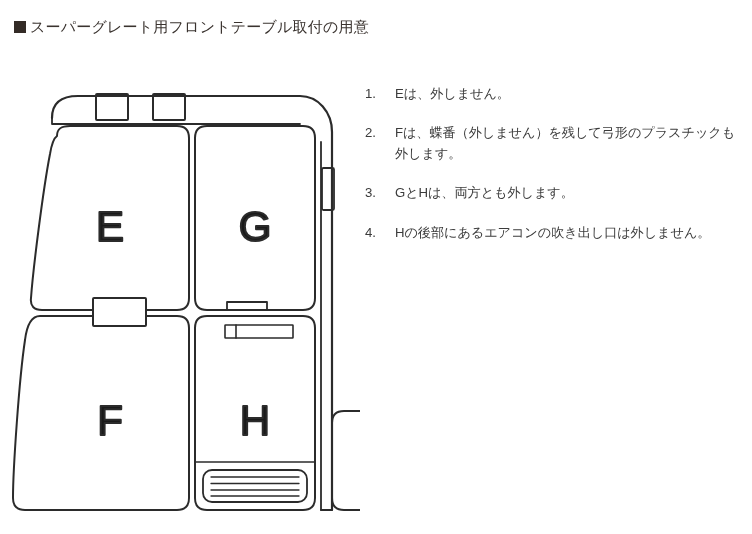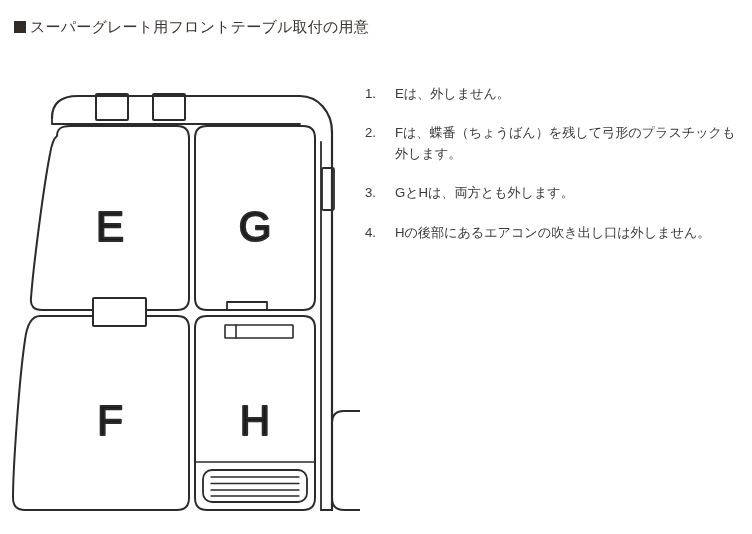--- a/index.html
+++ b/index.html
@@ -195,21 +195,21 @@
 
   <div class="notes">
 
     <div class="note-item">
       <span class="note-num">1.</span>
       <span class="note-text">Eは、外しません。</span>
     </div>
 
     <div class="note-item">
       <span class="note-num">2.</span>
-      <span class="note-text">Fは、蝶番（ちょうばん）を残して弓形のプラスチックも外します。</span>
+      <span class="note-text">Fは、蝶番（外しません）を残して弓形のプラスチックも外します。</span>
     </div>
 
     <div class="note-item">
       <span class="note-num">3.</span>
       <span class="note-text">GとHは、両方とも外します。</span>
     </div>
 
     <div class="note-item">
       <span class="note-num">4.</span>
       <span class="note-text">Hの後部にあるエアコンの吹き出し口は外しません。</span>

